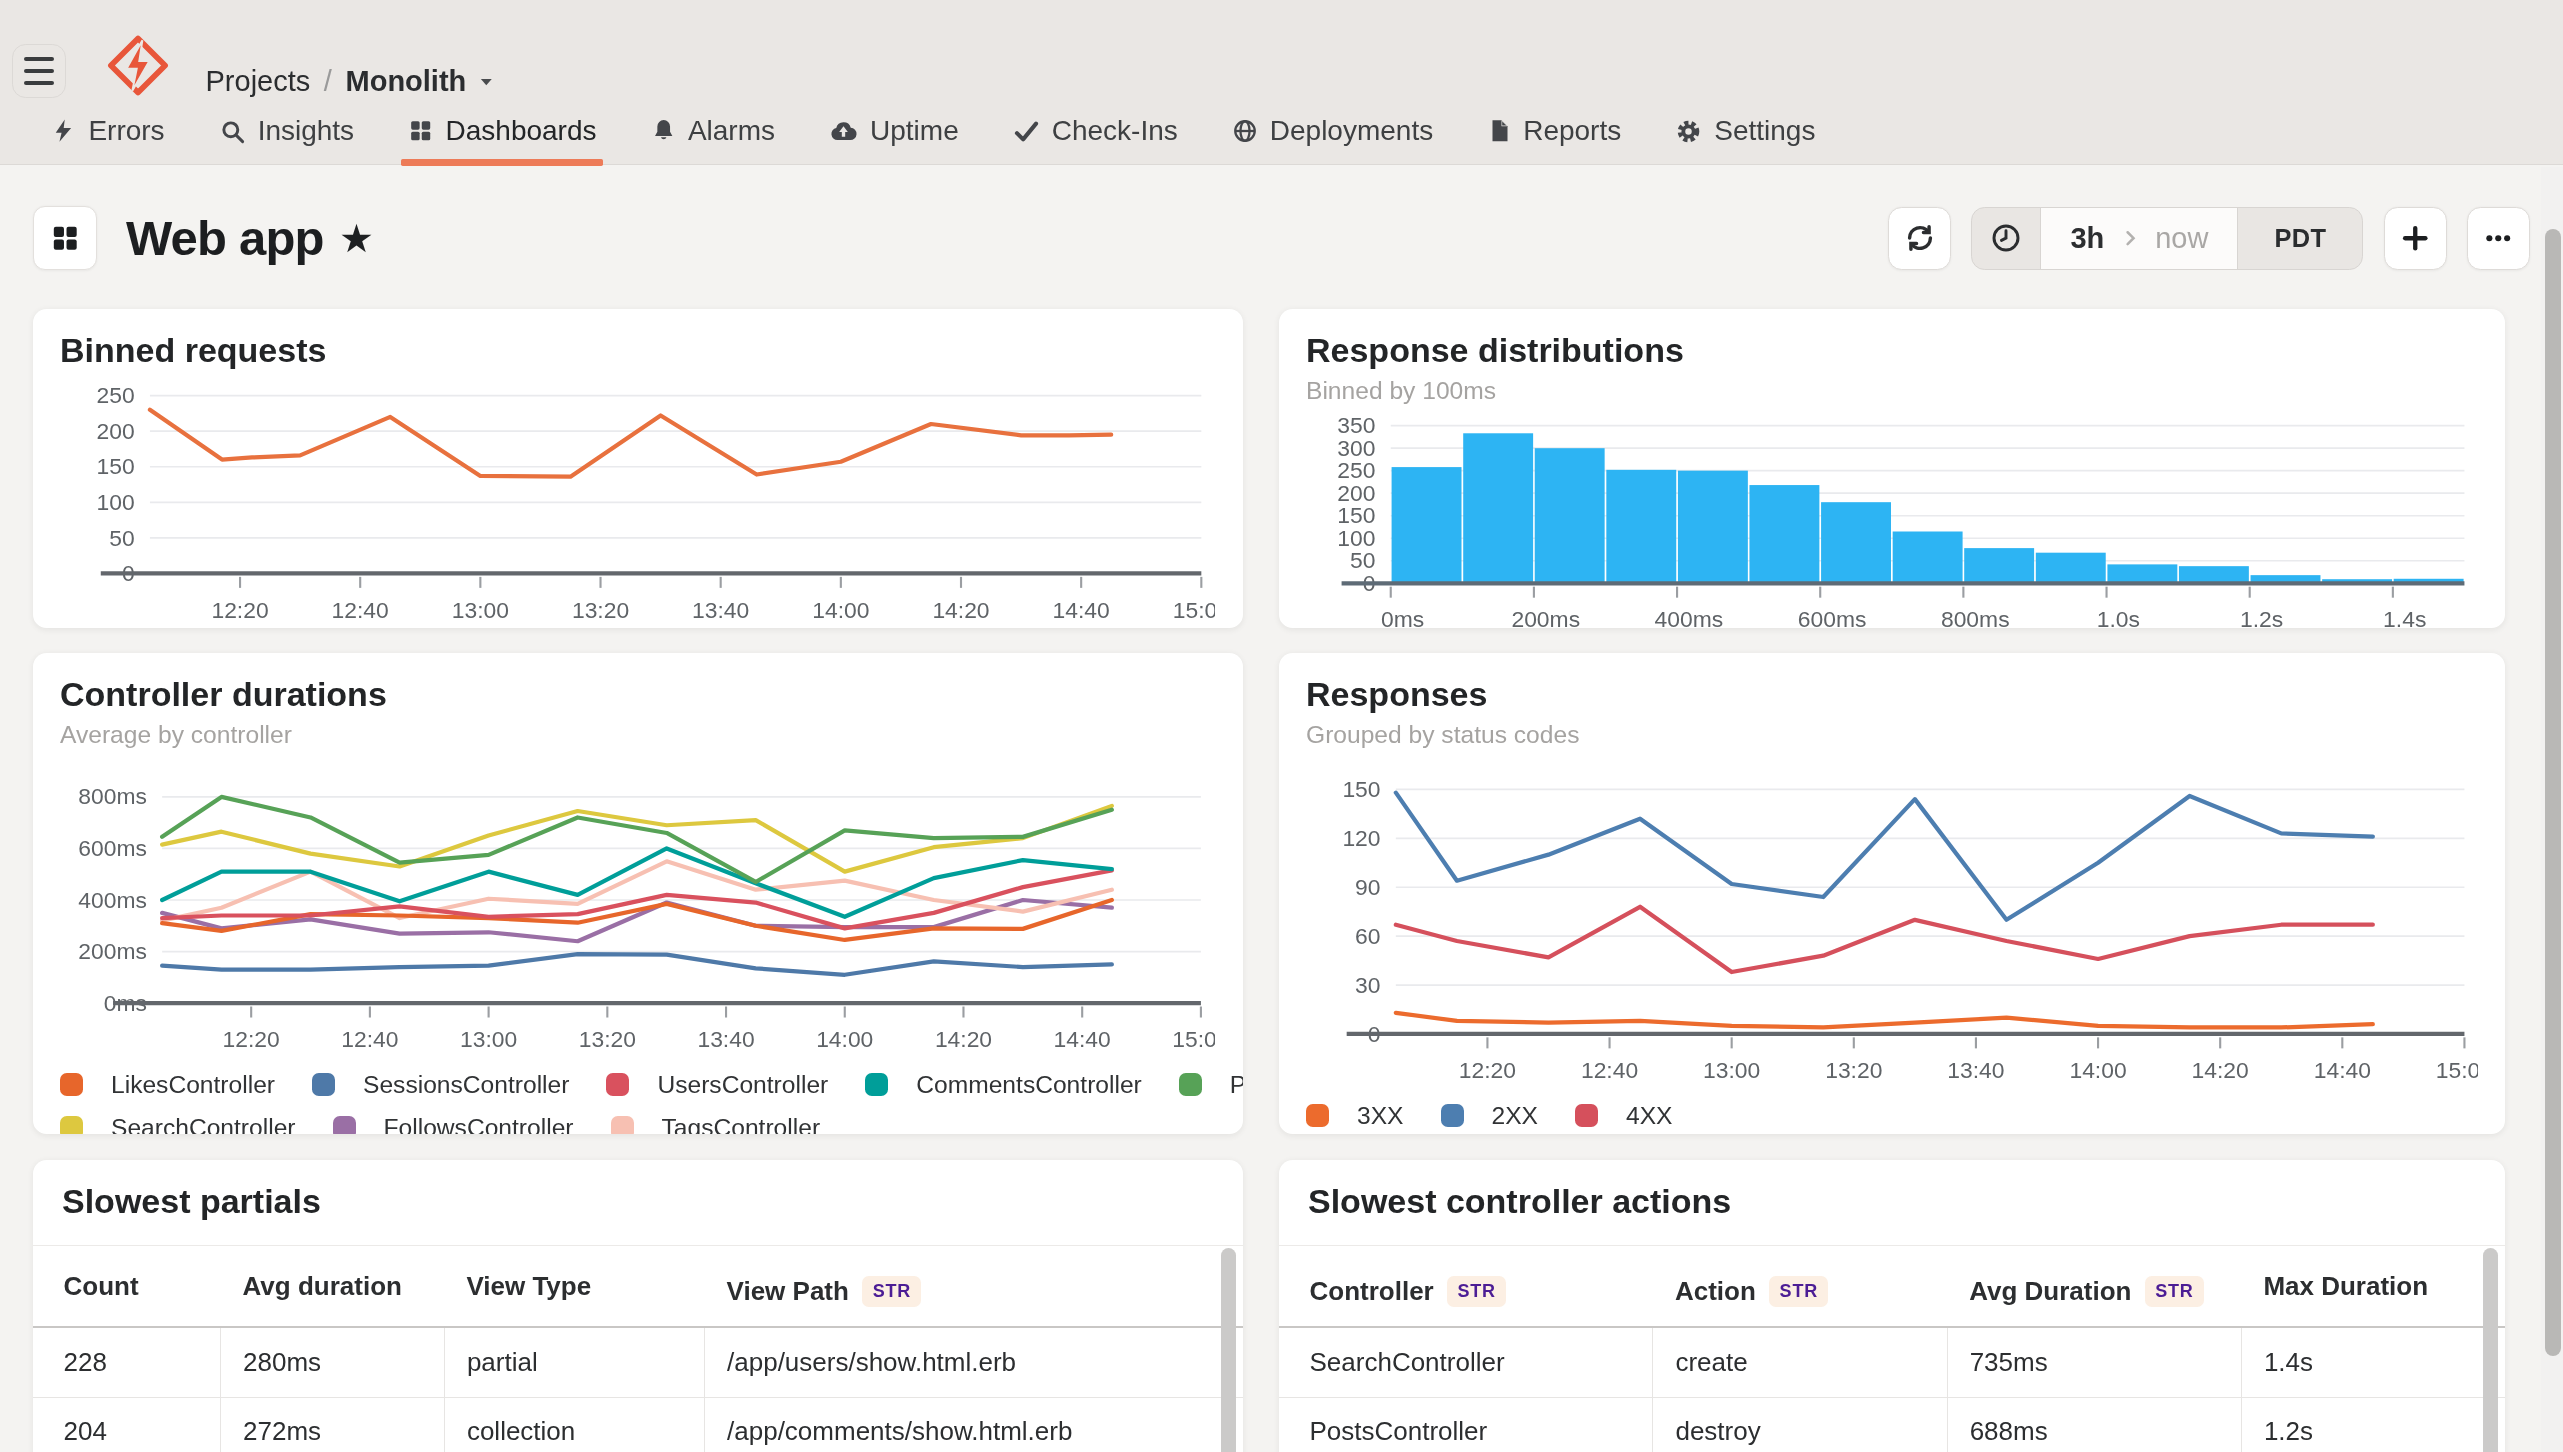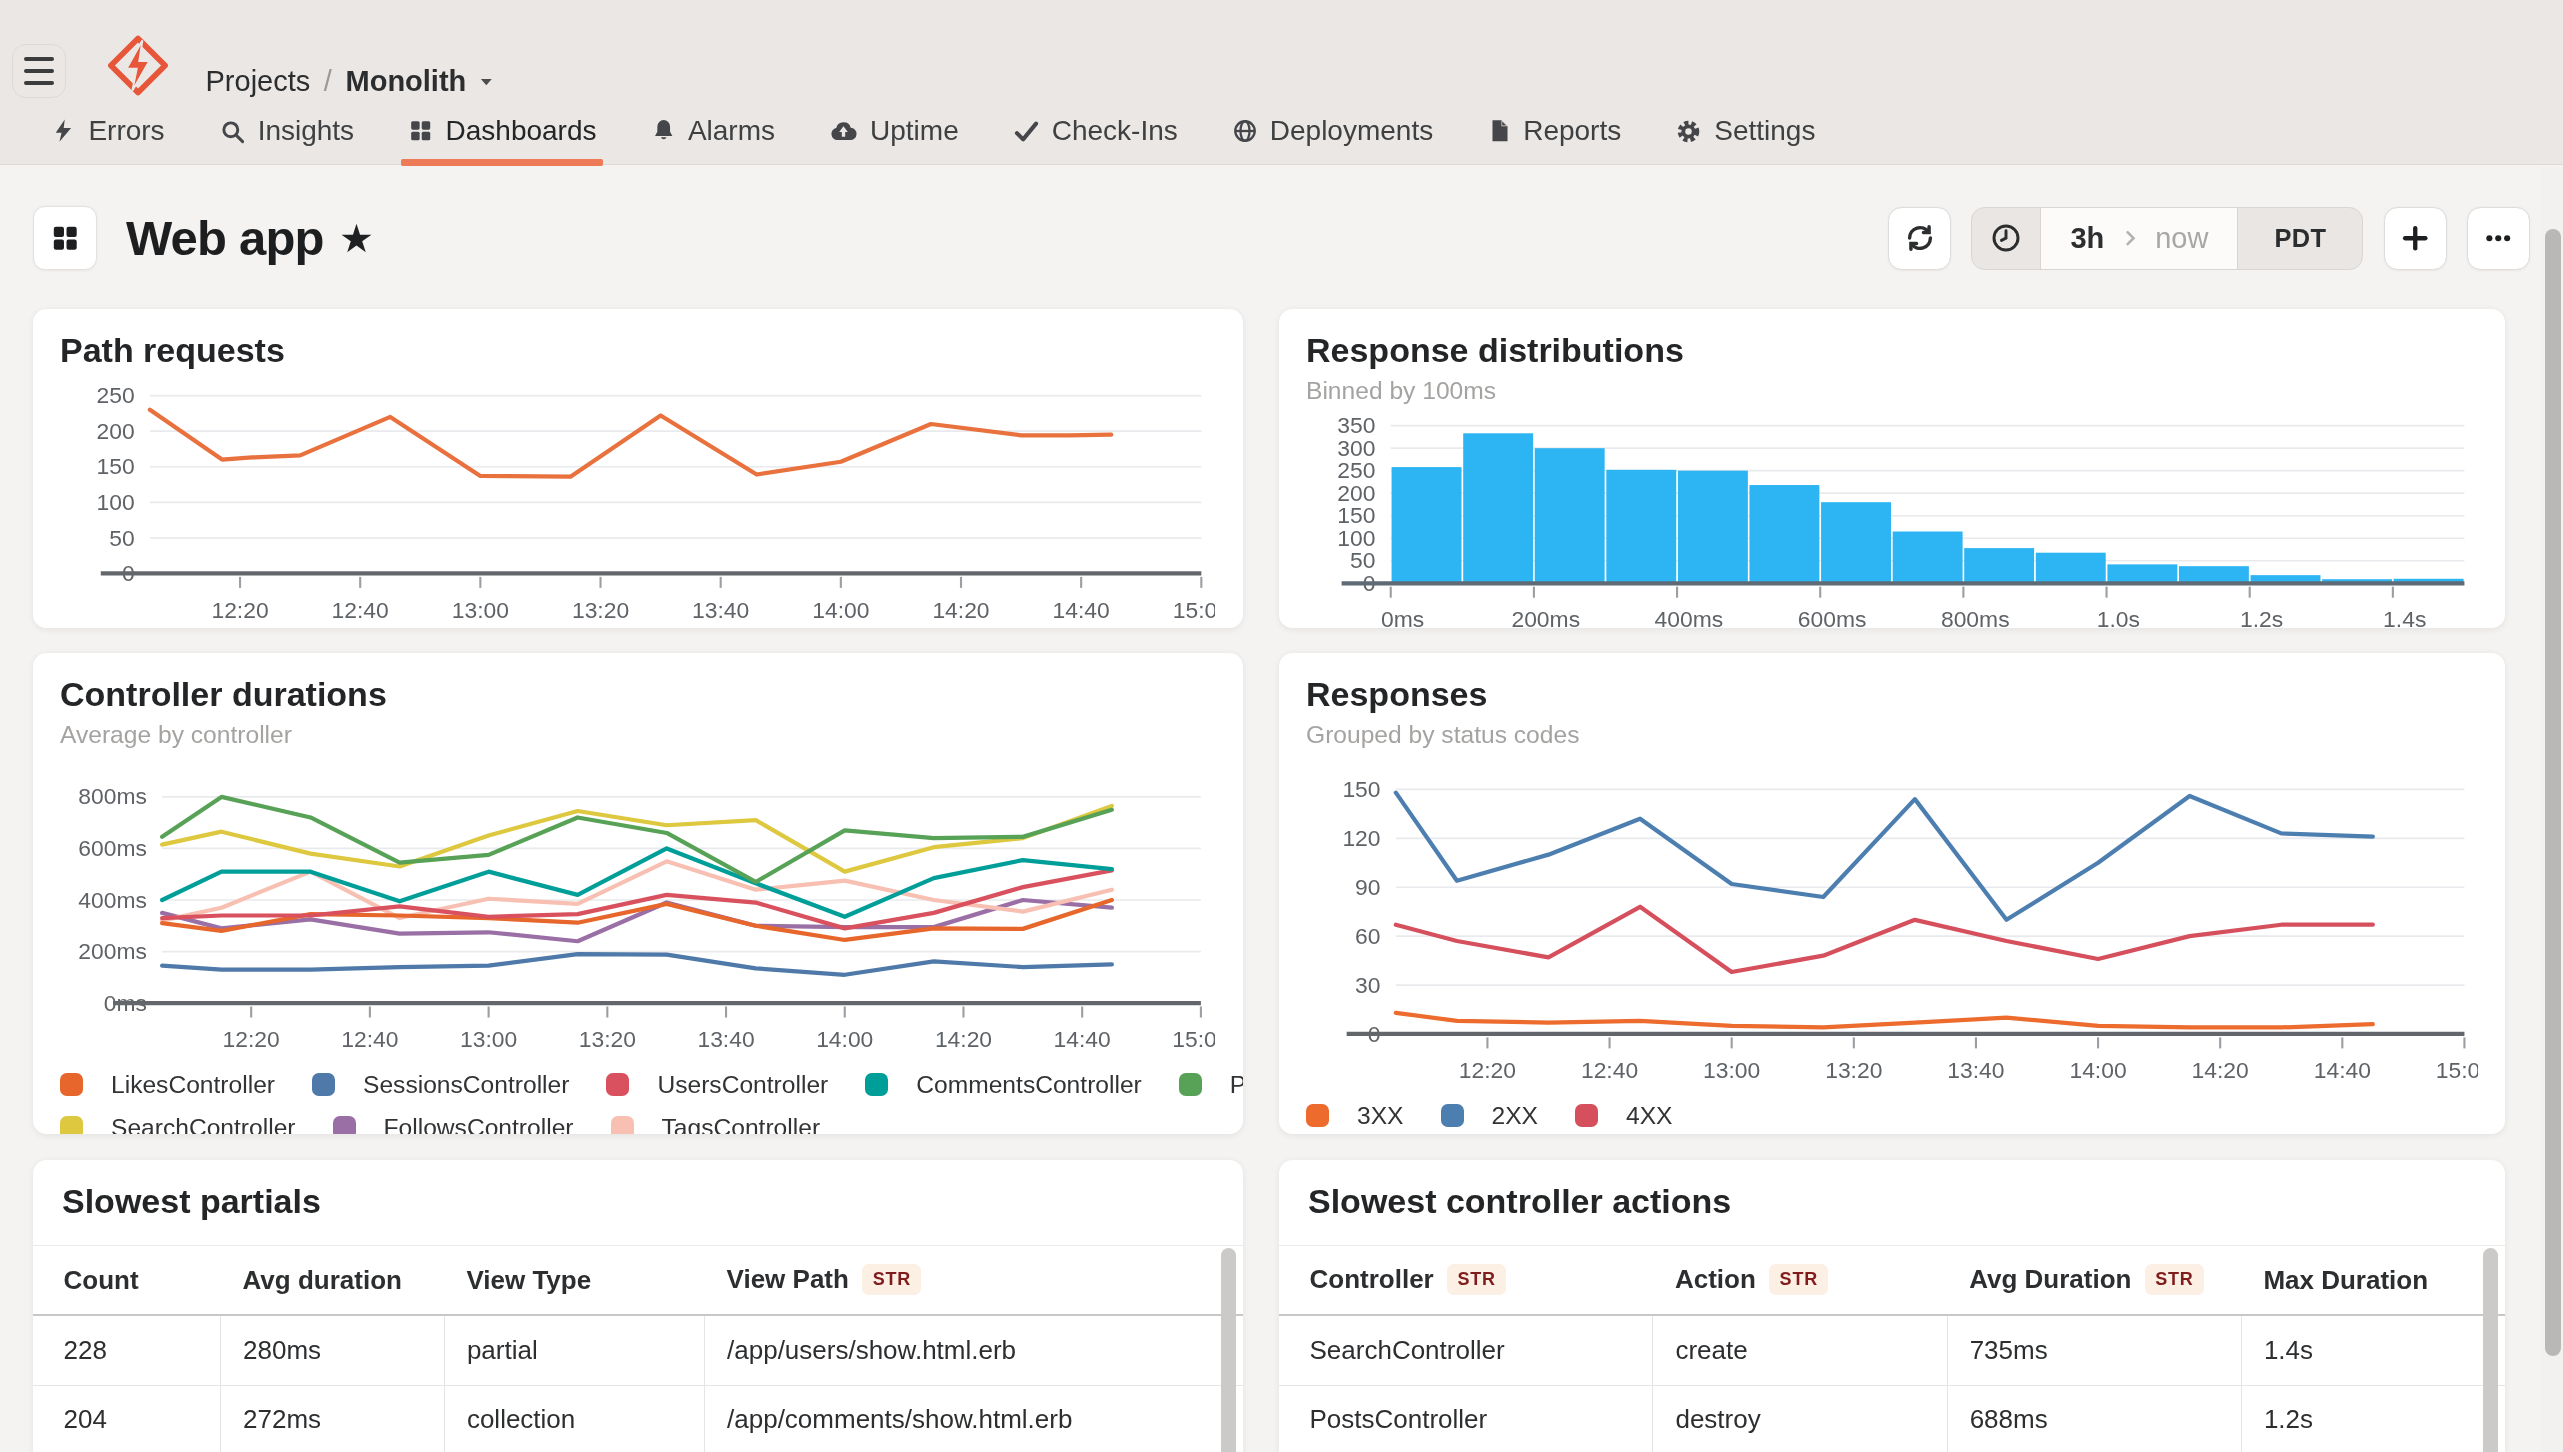--- a/index.html
+++ b/index.html
@@ -68,21 +68,21 @@
   .table-card { padding-top:22px; }
   .table-card h2 { padding:0 29px; margin-bottom:24px; }
   table.dtable { width:100%; border-collapse:collapse; font-size:26px; color:#2c2e30; table-layout:fixed; }
   .dtable th { text-align:left; font-weight:700; padding:18.6px 8.5px 18.6px 22px; border-top:1.7px solid #eceae8;
                border-bottom:2.5px solid #c9c7c5; white-space:nowrap; }
   .dtable th:first-child, .dtable td:first-child { padding-left:30.5px; }
   .dtable td { padding:18.6px 8.5px 18.6px 22px; border-bottom:1.7px solid #e7e5e3; border-left:1.7px solid #e7e5e3;
                white-space:nowrap; overflow:hidden;margin-top:20px; }
   .dtable td:first-child { border-left:none; }
   .badge { display:inline-block; margin-left:13.6px; padding:5.1px 10.2px 4.2px; background:#fcefe3; border-radius:6.8px;
-           font-size:18px; font-weight:700; color:#7f1d1d; letter-spacing:0.8px; vertical-align:3.4px; }
+           font-size:18px; font-weight:700; color:#4c1d95; letter-spacing:0.8px; vertical-align:3.4px;margin-top:12px; }
   .vscroll { position:absolute; right:6.8px; top:88px; bottom:12px; width:15.3px; border-radius:7.6px; background:#cbcac9; }
 
   
   .page-track { position:absolute; top:167px; right:0; bottom:0; width:22px; background:#f2f1f0; }
   .page-thumb { position:absolute; top:229px; right:2.5px; width:16px; height:1127px; border-radius:8.5px; background:#b9b8b6; }
 </style>
 </head>
 <body>
 
 <header class="topbar">
@@ -247,21 +247,21 @@
           <circle cx="5" cy="12" r="2.4"></circle>
             <circle cx="12" cy="12" r="2.4"></circle>
             <circle cx="19" cy="12" r="2.4"></circle>
         </svg>
       </button>
     </div>
   </div>
 
   <section class="cards">
     <div class="card chart-card">
-      <h2>Path requests</h2>
+      <h2>Binned requests</h2>
       <div class="chart" id="chart-0"><svg width="1155" height="244" viewBox="0 0 1363 288">
             <text class="axlbl" x="88" y="235" text-anchor="end">0</text>
             <line x1="106" x2="1347" y1="184" y2="184" stroke="#e9eaed" stroke-width="2"></line>
             <text class="axlbl" x="88" y="193" text-anchor="end">50</text>
             <line x1="106" x2="1347" y1="142" y2="142" stroke="#e9eaed" stroke-width="2"></line>
             <text class="axlbl" x="88" y="151" text-anchor="end">100</text>
             <line x1="106" x2="1347" y1="100" y2="100" stroke="#e9eaed" stroke-width="2"></line>
             <text class="axlbl" x="88" y="109" text-anchor="end">150</text>
             <line x1="106" x2="1347" y1="57.99999999999999" y2="57.99999999999999" stroke="#e9eaed" stroke-width="2"></line>
             <text class="axlbl" x="88" y="67" text-anchor="end">200</text>

